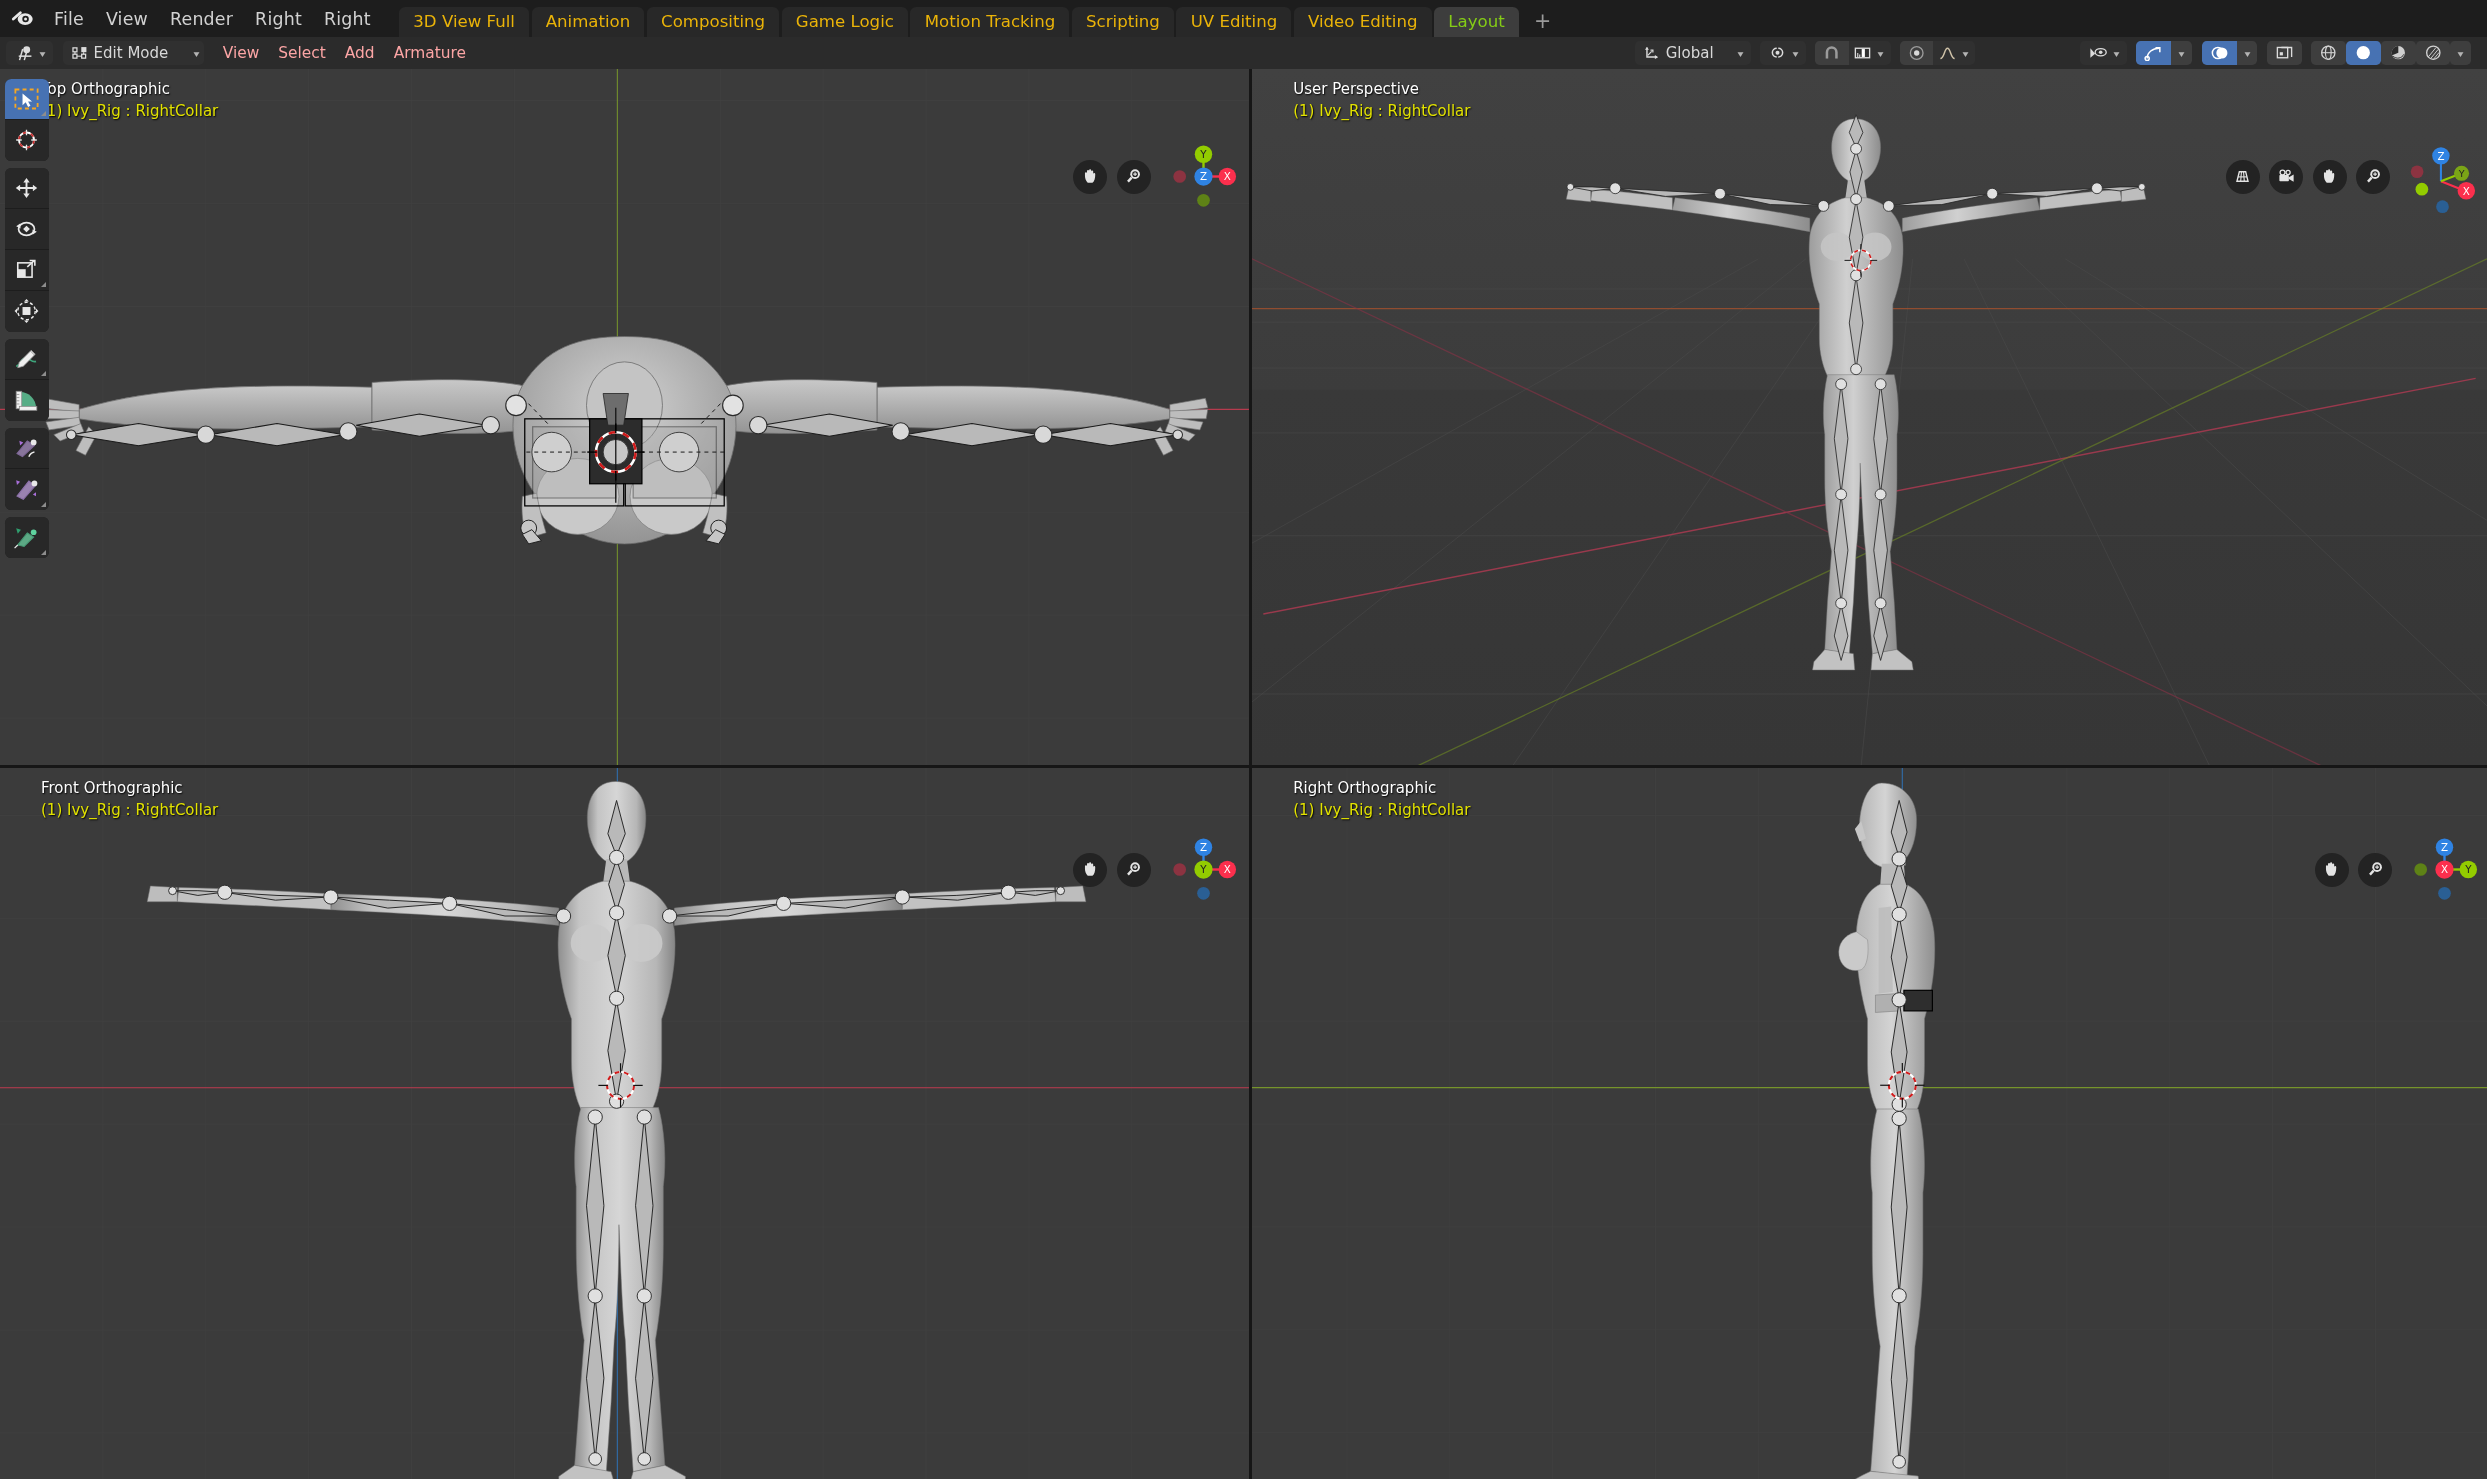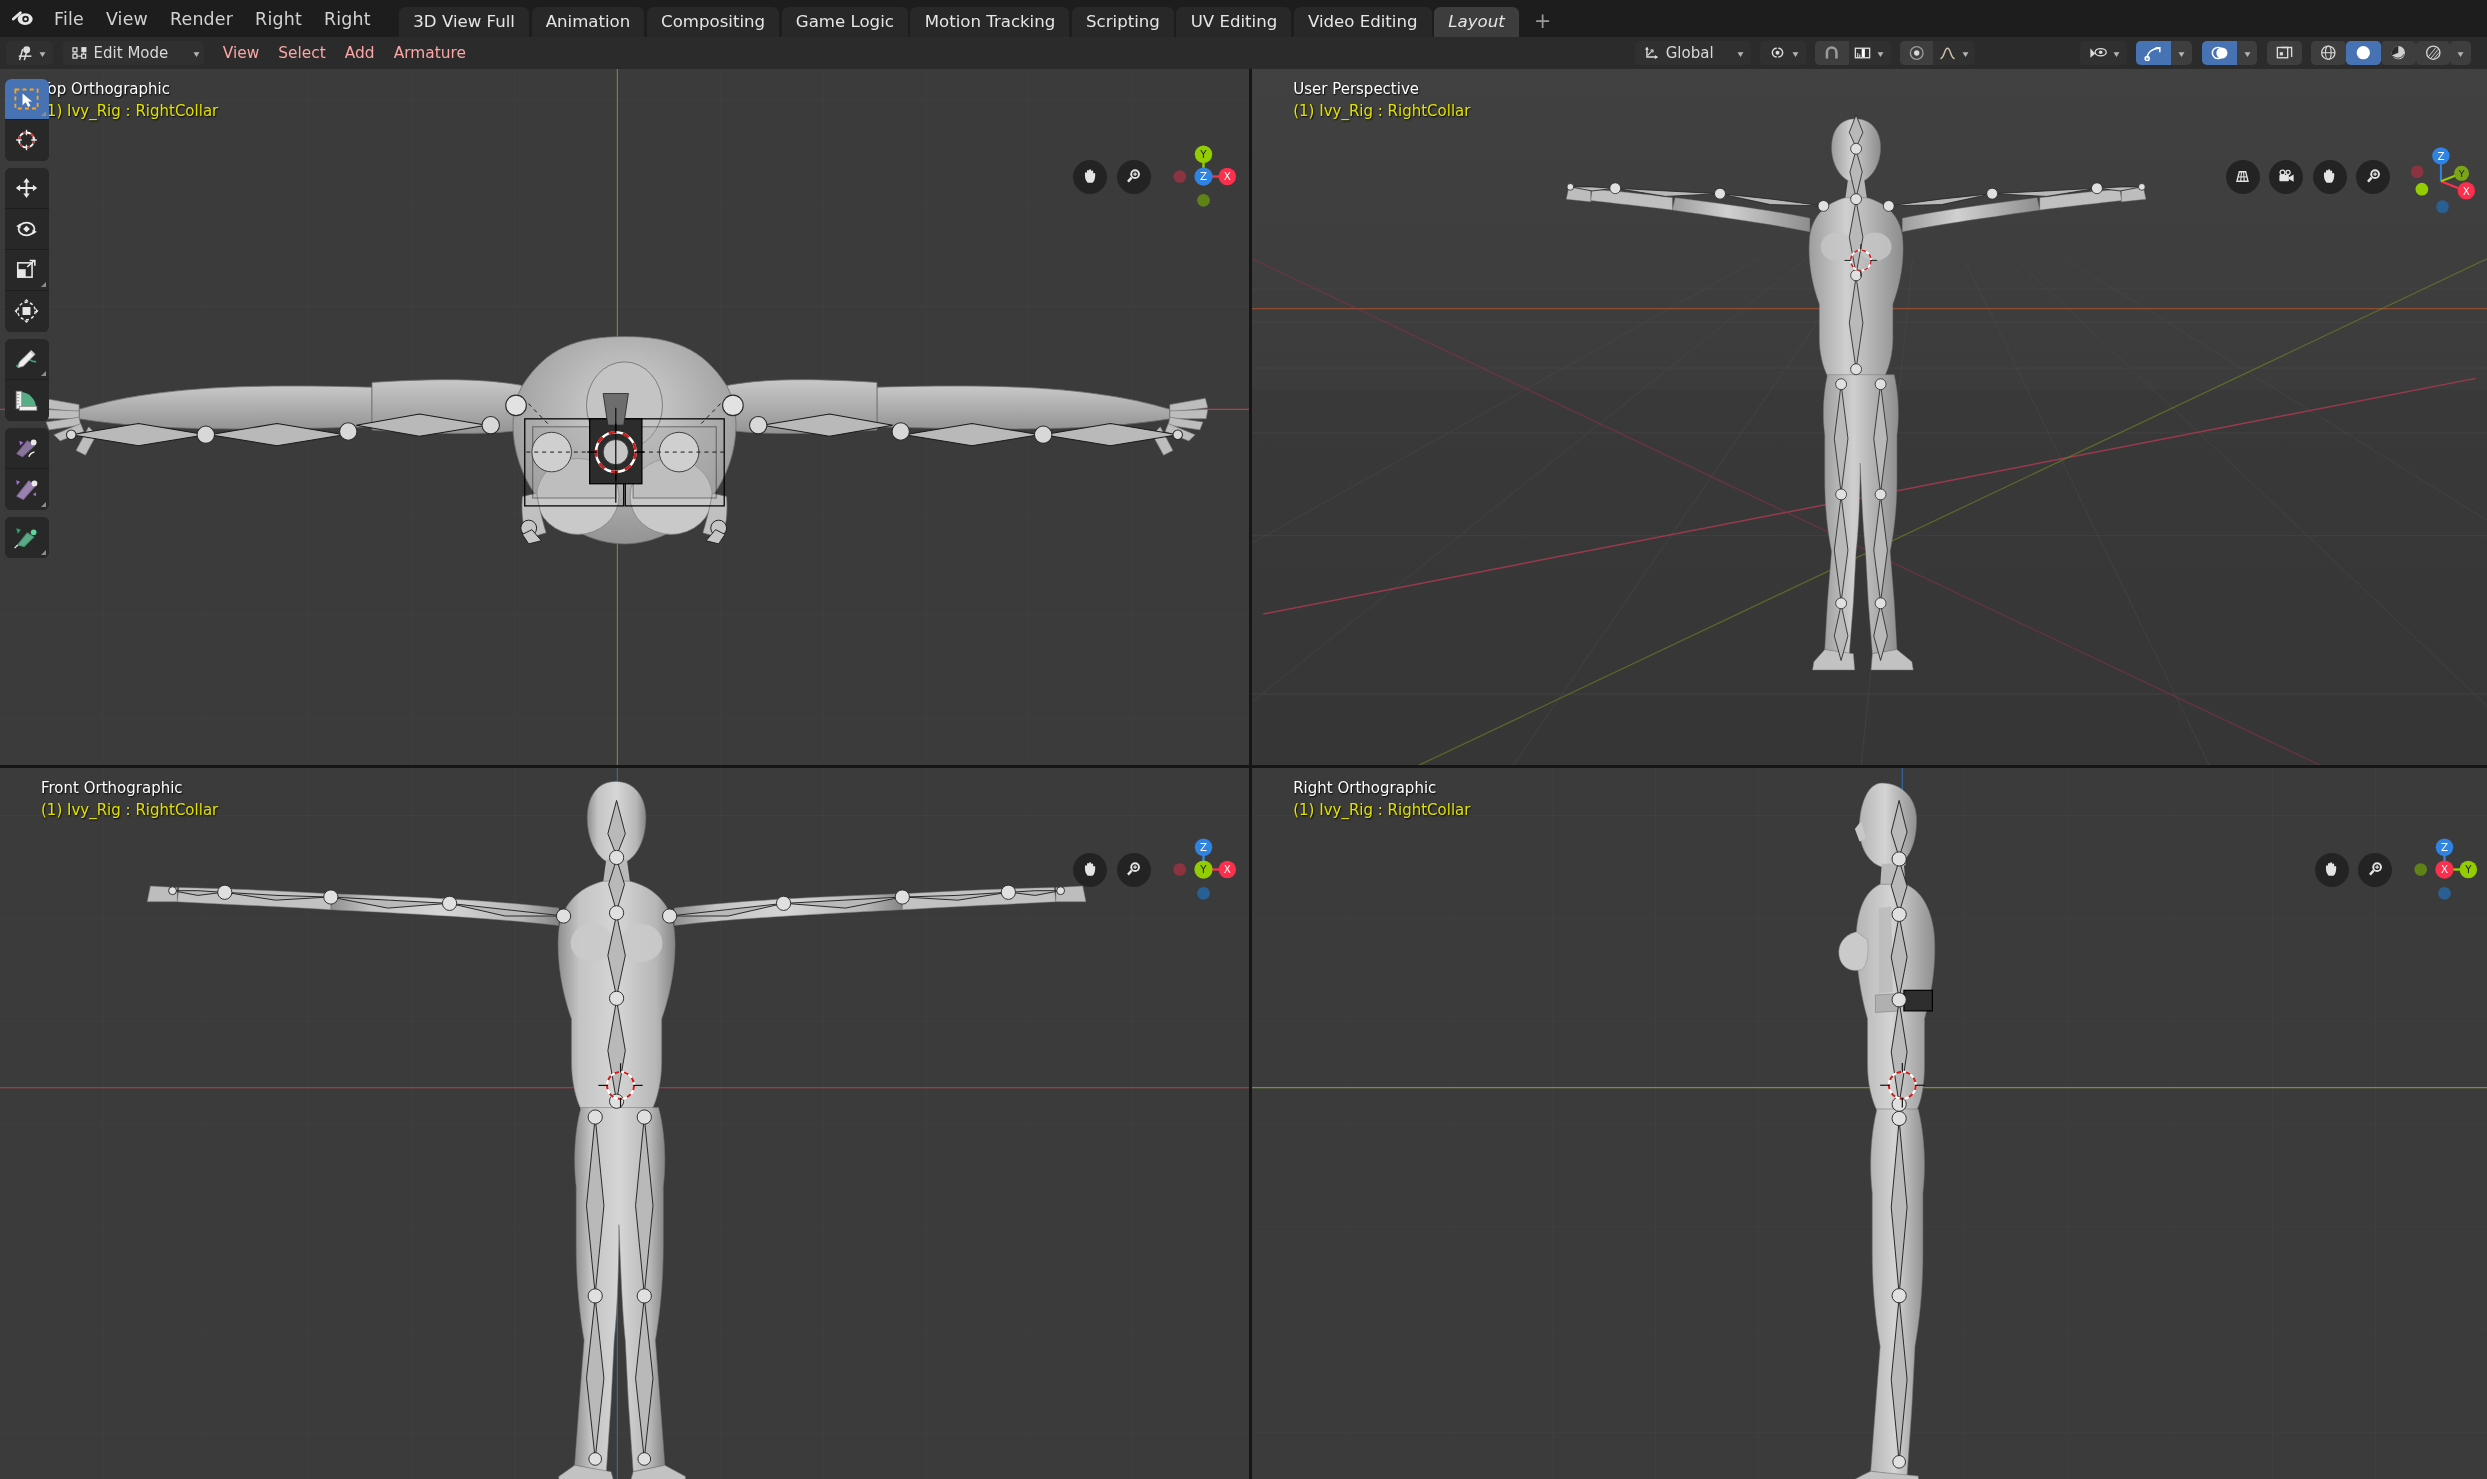--- a/index.html
+++ b/index.html
@@ -16,25 +16,25 @@
     height:37px; background:#1d1d1d; display:flex; align-items:center;
     padding-left:8px; position:relative; z-index:30;
   }
   .blender-logo{ width:27px;height:24px;display:flex;align-items:center;justify-content:center;margin-right:8px; }
   .menu-item{
     font-size:17.4px; color:#d2d2d2; padding:3.2px 11px; border-radius:3.2px;
     white-space:nowrap; letter-spacing:0.2px;
   }
   .ws-tabs{ display:flex; align-items:flex-end; height:37px; margin-left:17.4px; }
   .ws-tab{
-    font-size:16.6px; color:#e5e5e5; padding:7.1px 14.2px 8px 14.2px;
+    font-size:16.6px; color:#eab308; padding:7.1px 14.2px 8px 14.2px;
     background:#282828; border-radius:6.3px 6.3px 0 0; margin-right:2.4px;
     white-space:nowrap; height:30px; display:flex; align-items:center;
   }
-  .ws-tab.active{ background:#3d3d3d; color:#e5e5e5;font-style:italic; }
+  .ws-tab.active{ background:#3d3d3d; color:#84cc16; }
   .ws-tab.plus{ background:transparent; font-size:20.6px; color:#9a9a9a; padding:4px 12.7px 6.3px; }
 
   
   #header2{
     height:32px; background:#2b2b2b; display:flex; align-items:center;
     padding:0 6.3px; position:relative; z-index:29; gap:0;
   }
   .hgrp{ display:flex; align-items:center; background:#303030; border-radius:4.7px; height:24px; margin-right:9.5px; }
   .hbtn{
     display:flex; align-items:center; gap:5.5px; height:24px; padding:0 8px;

